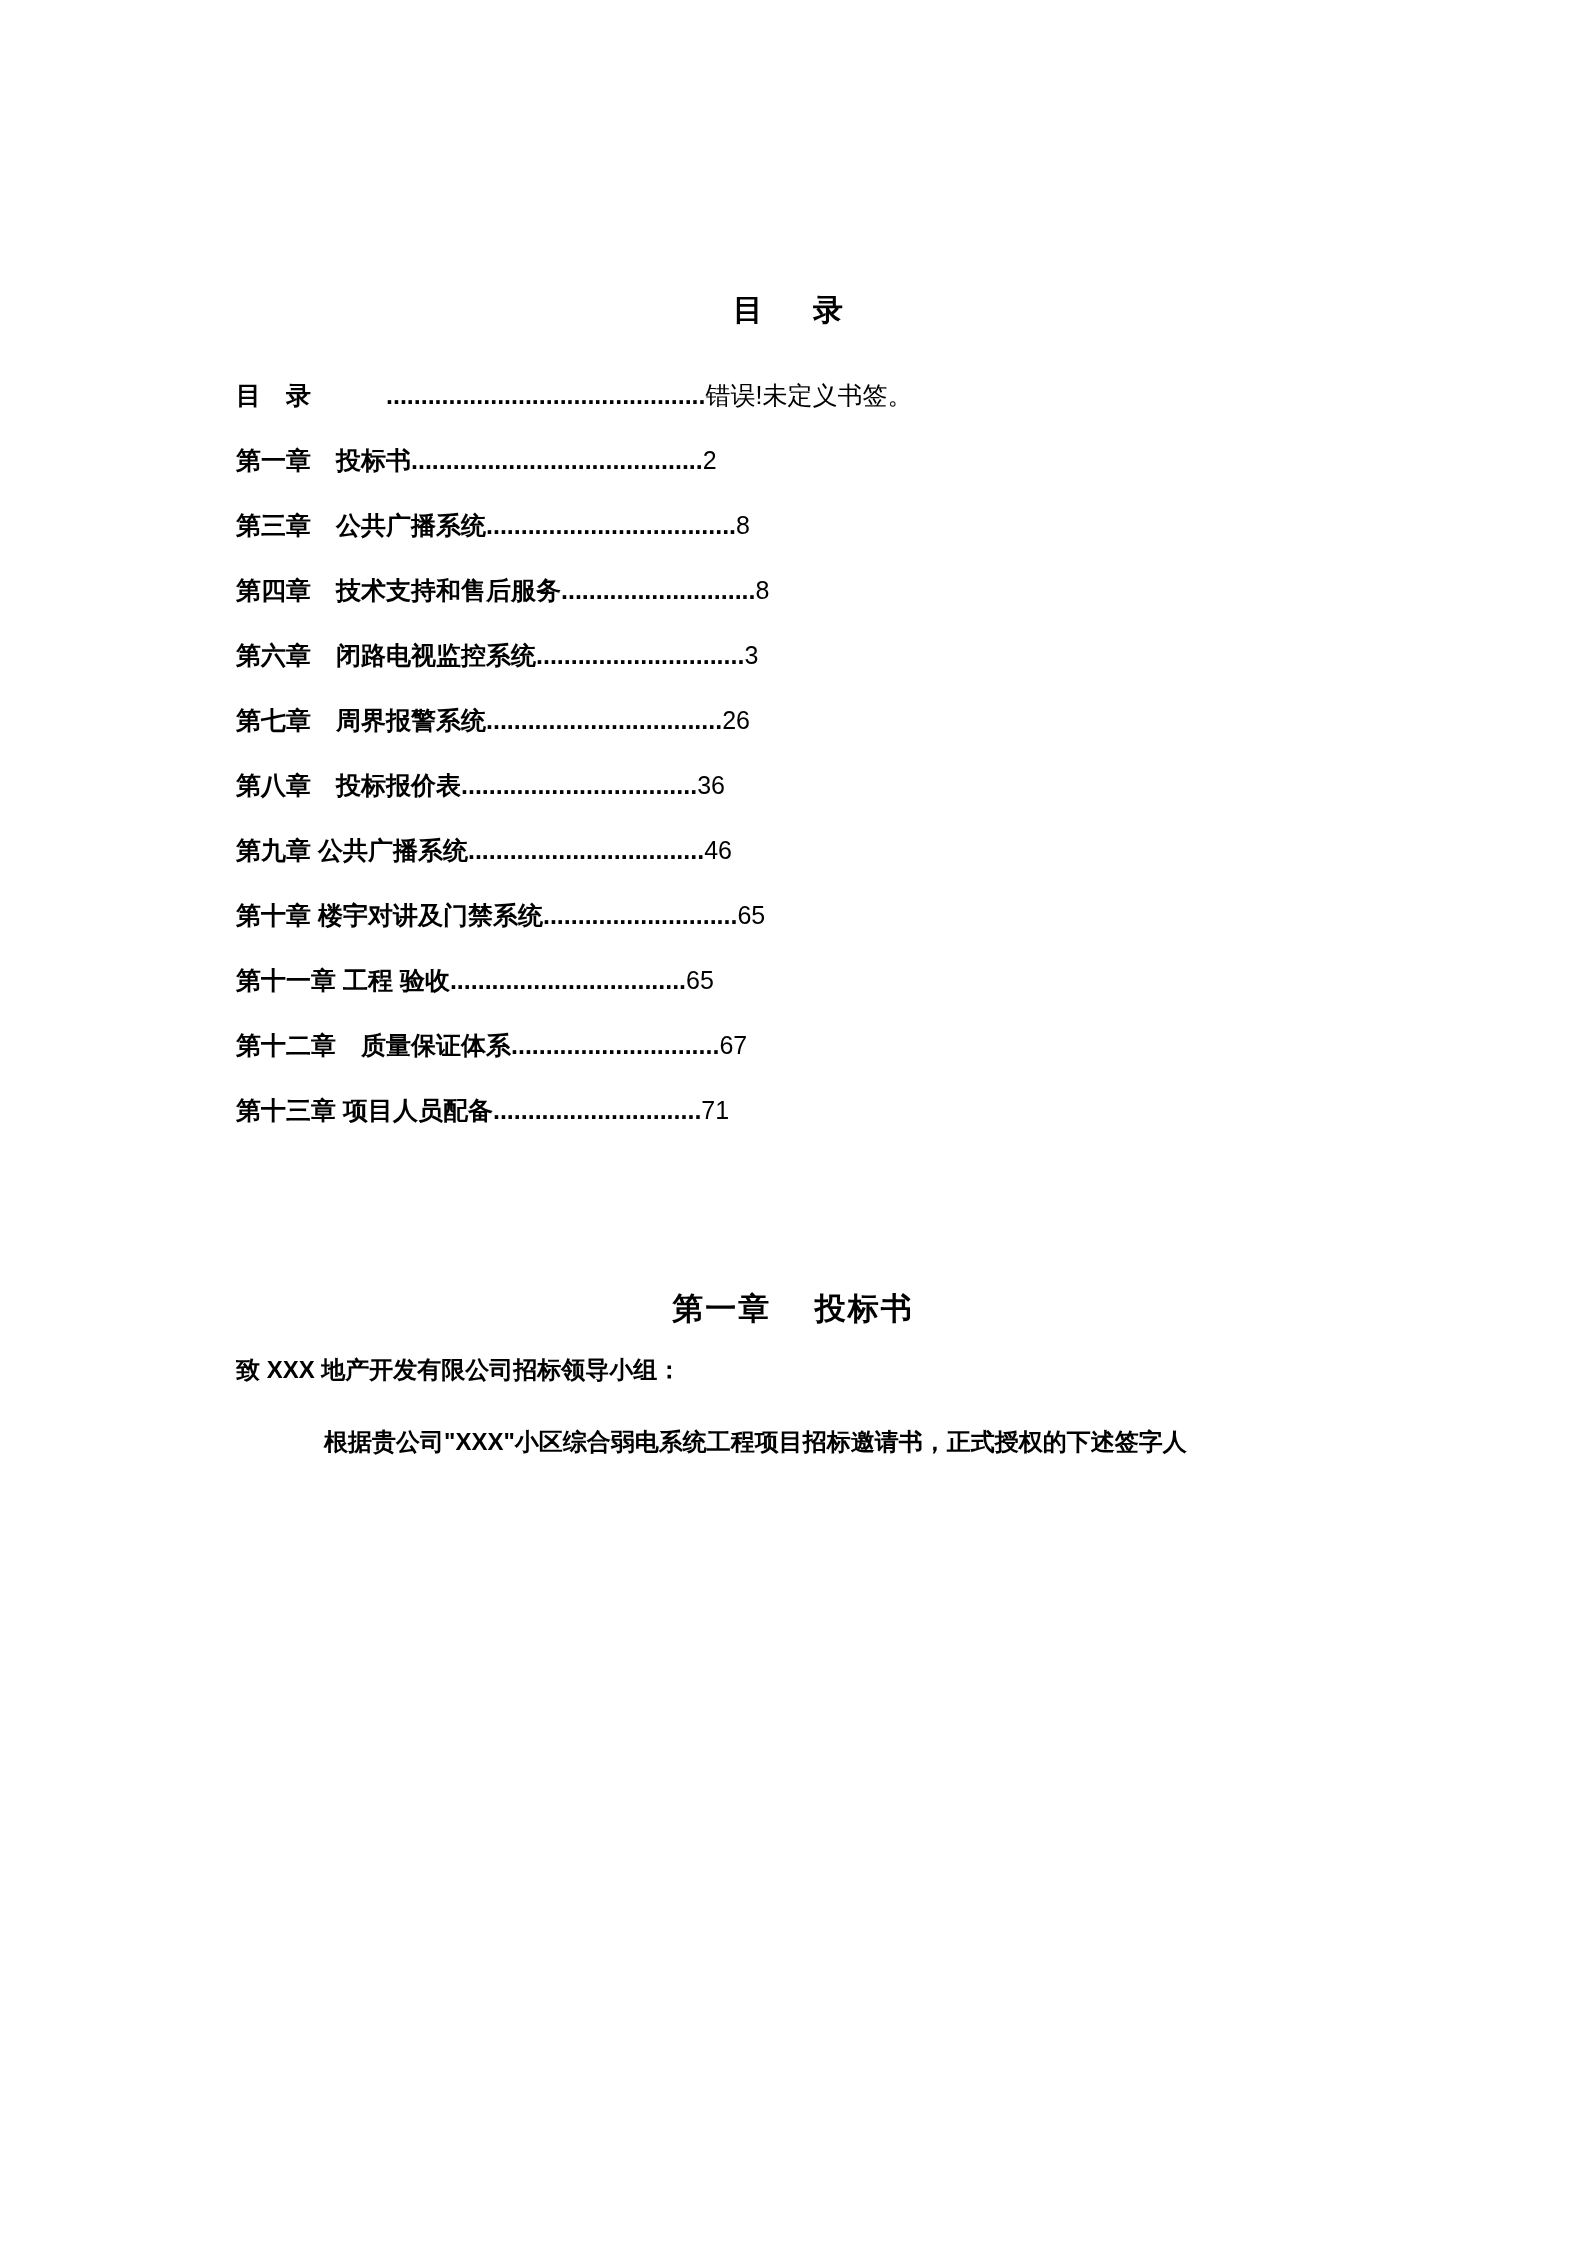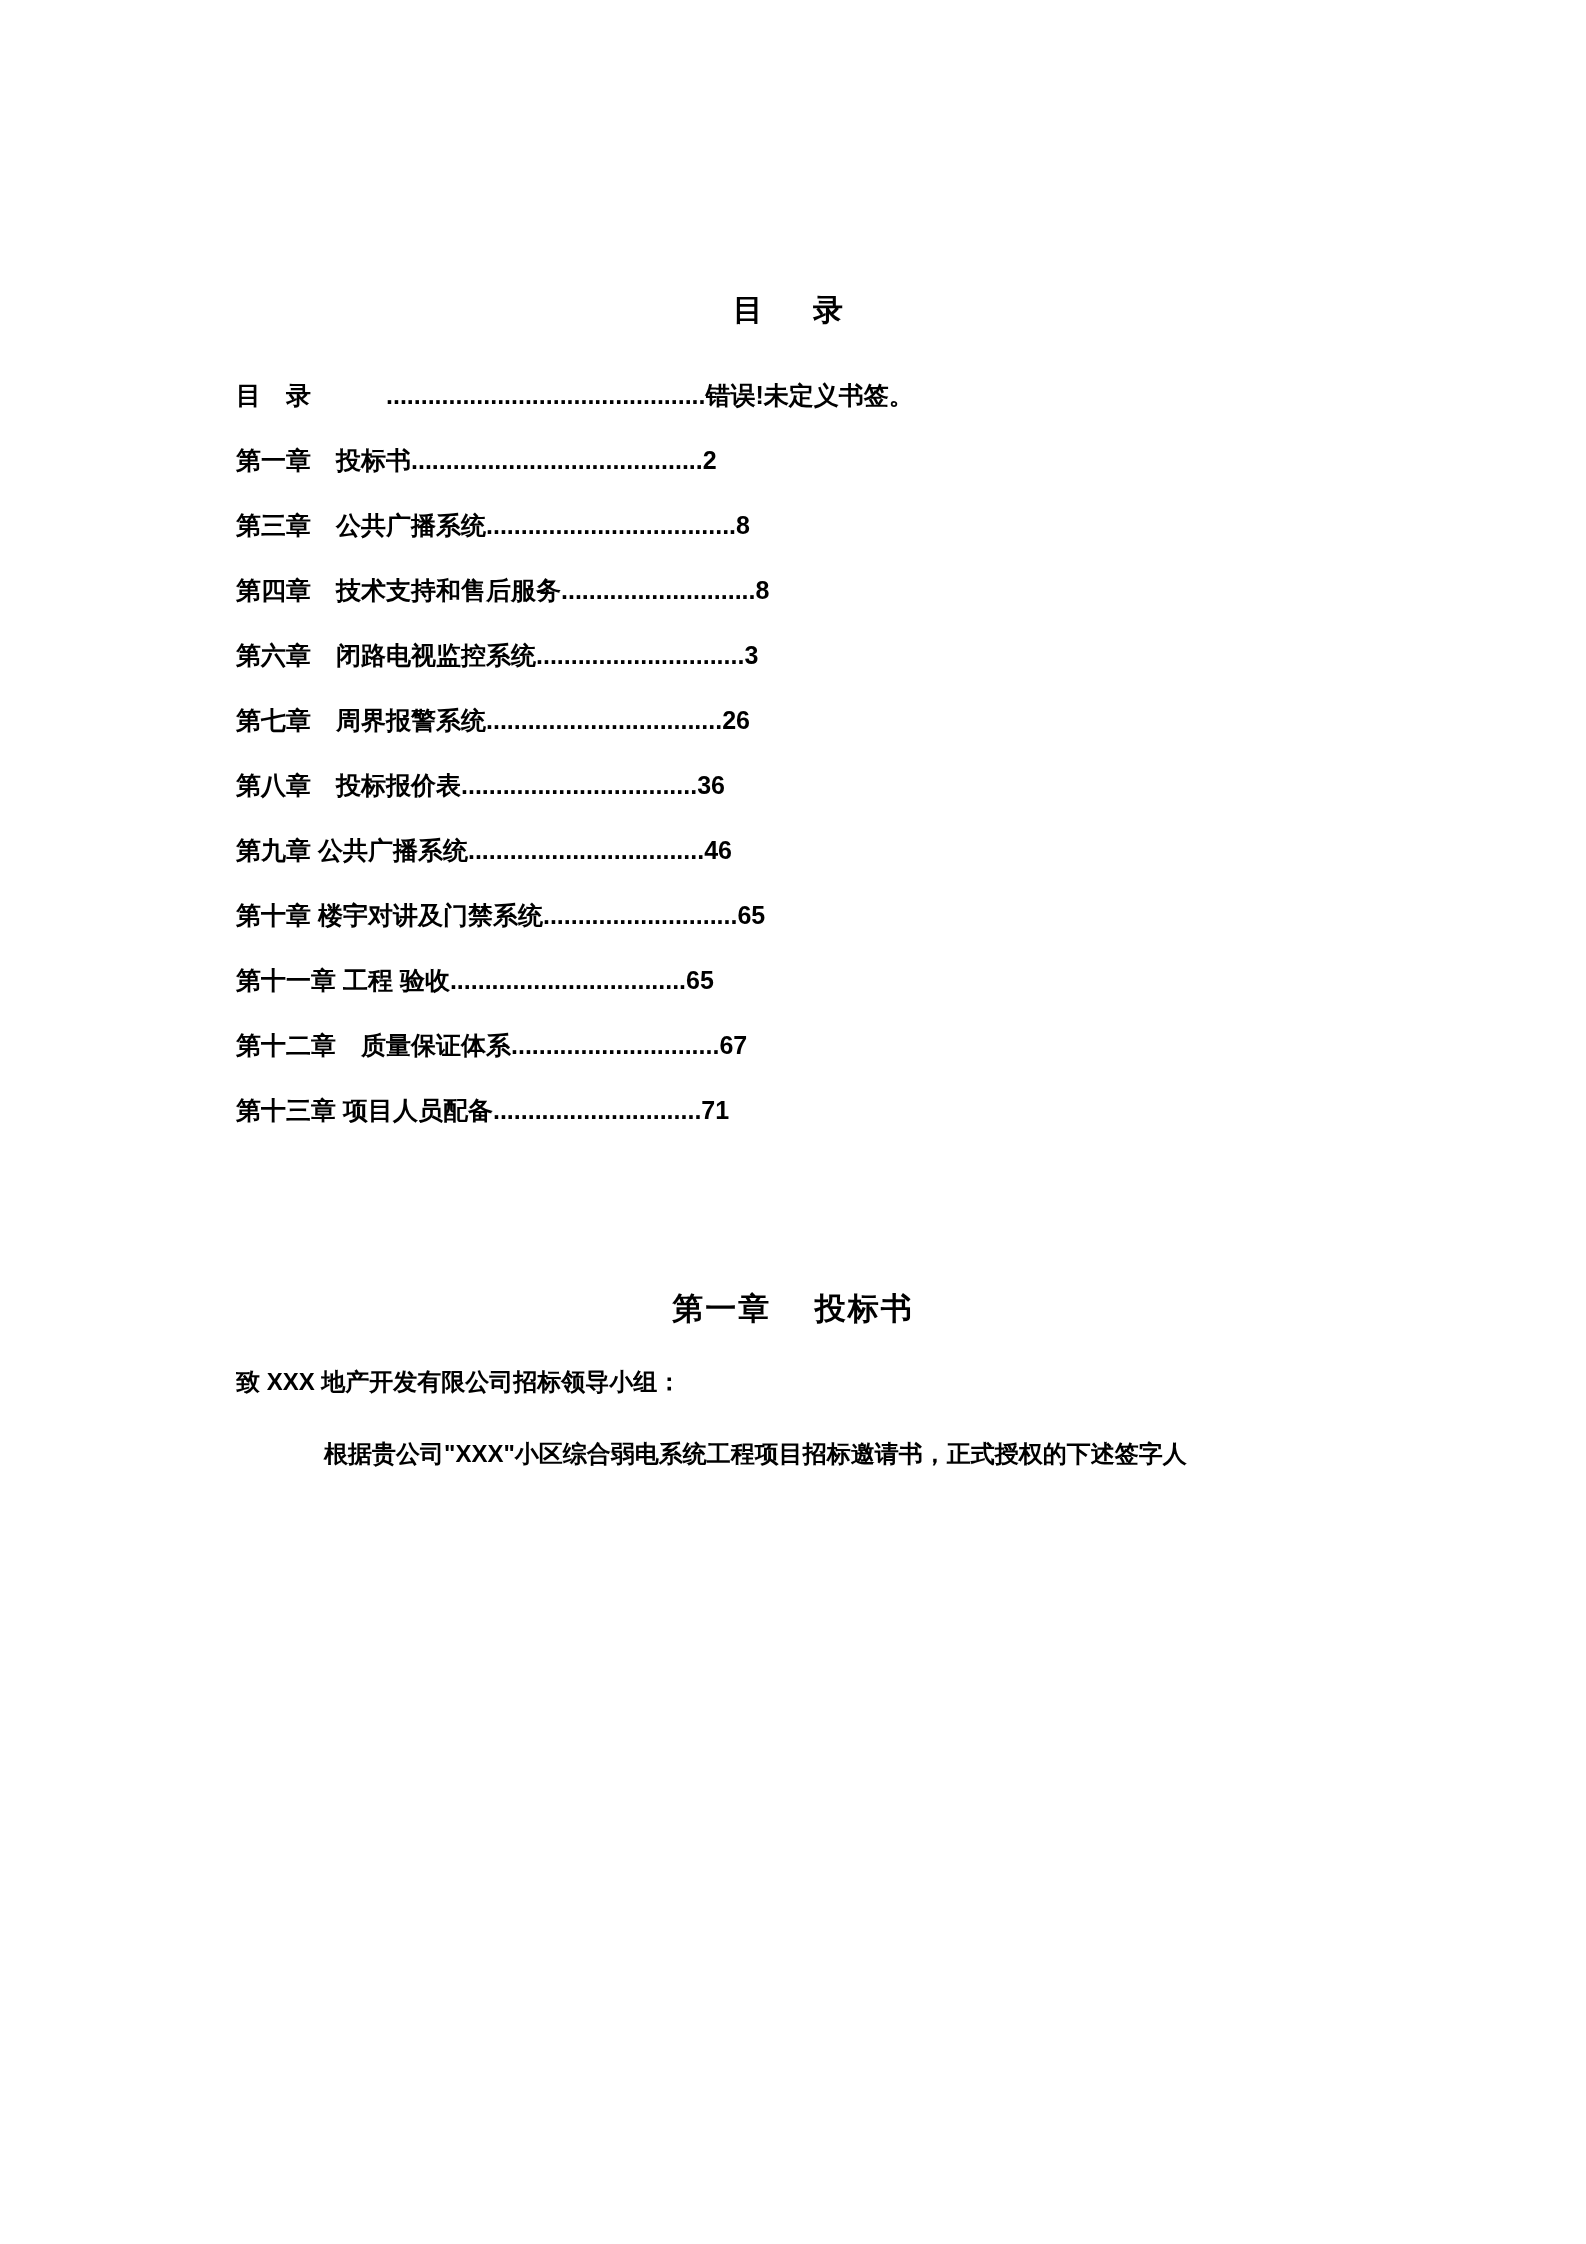--- a/index.html
+++ b/index.html
@@ -51,33 +51,33 @@
     flex: 0 0 auto;
   }
   .toc-dots {
     flex: 0 0 auto;
     overflow: hidden;
     letter-spacing: 0px;
     font-weight: bold;
   }
   .toc-page {
     flex: 0 0 auto;
-    font-weight: bold;
+    font-weight: normal;
   }
   .chapter-heading {
     text-align: center;
     font-weight: bold;
     font-size: 31px;
     letter-spacing: 2px;
     margin-top: 165px;
   }
   .body-line {
     font-weight: bold;
     font-size: 24px;
-    margin-top: 36px;
+    margin-top: 24px;
     padding-left: 236px;
   }
   .body-para {
     font-weight: bold;
     font-size: 24px;
     margin-top: 40px;
     padding-left: 236px;
     text-indent: 88px;
   }
 </style>

